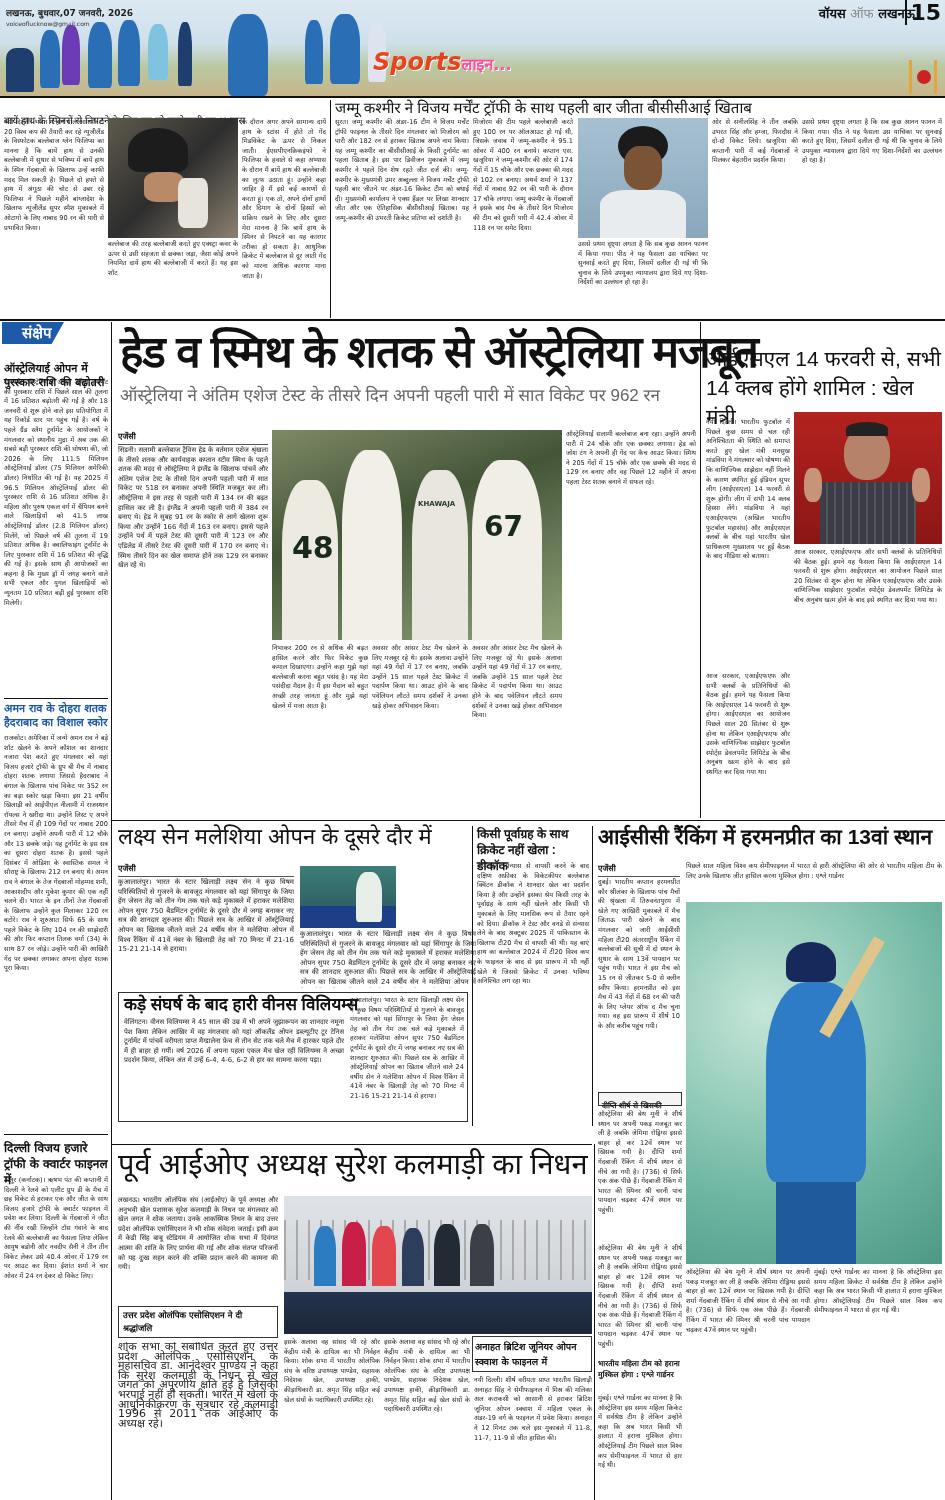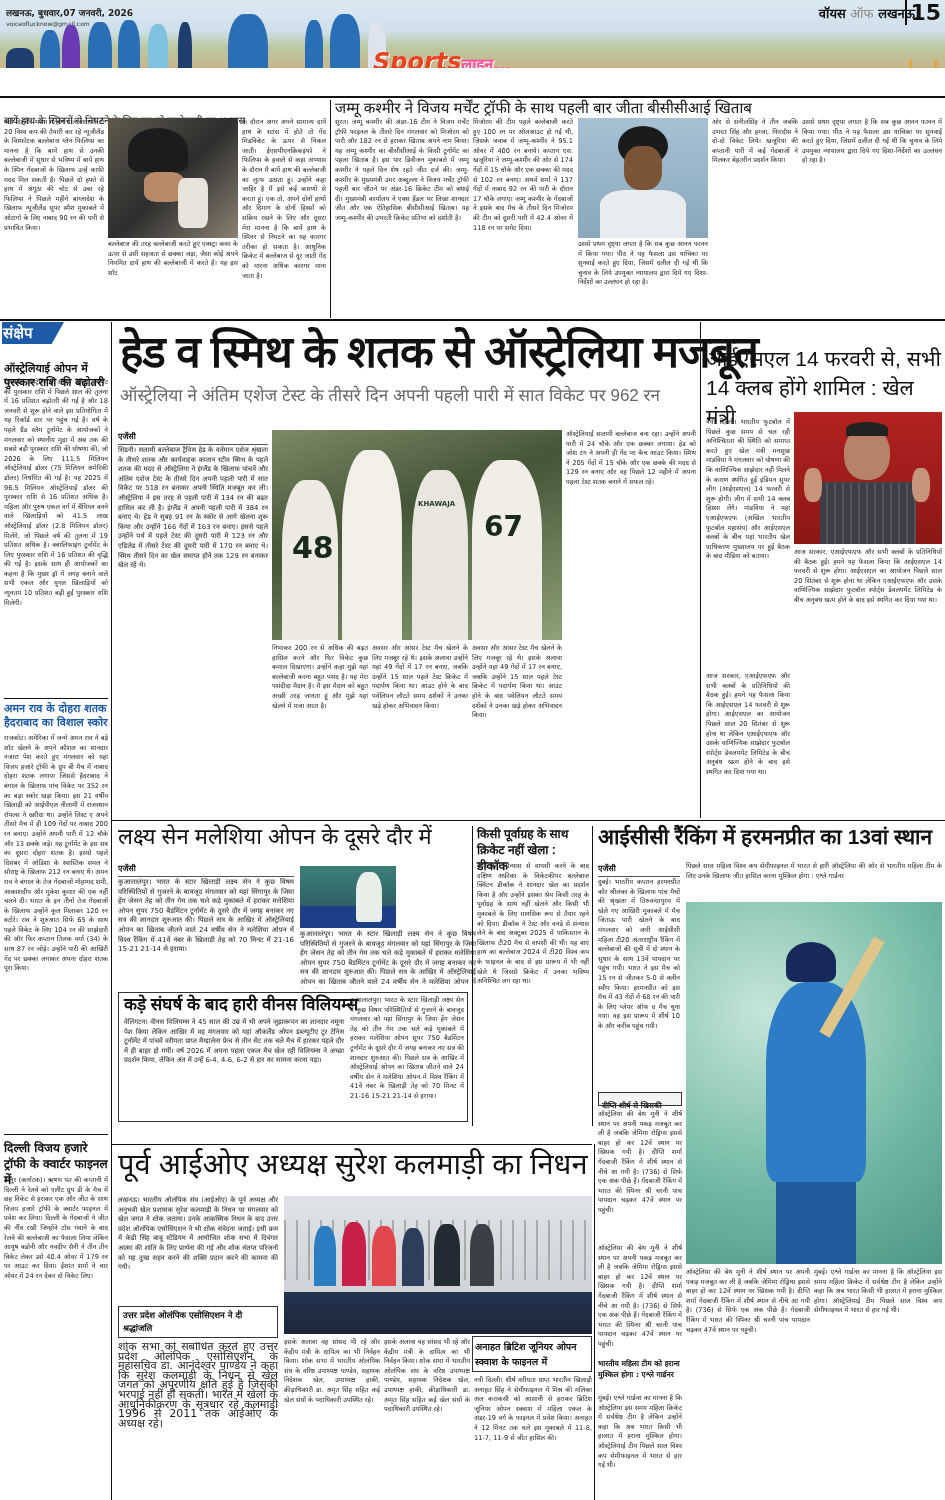--- a/index.html
+++ b/index.html
@@ -1,34 +1,34 @@
 <!DOCTYPE html>
 <html><head>
 <meta charset="utf-8">
 <style>
 *{box-sizing:border-box;margin:0;padding:0}
 body{width:945px;height:1500px;background:#fff;font-family:"DejaVu Sans",sans-serif;color:#111;overflow:hidden;position:relative}
 .abs{position:absolute}
-.banner{left:0;top:0;width:945px;height:68px;background:linear-gradient(#dce9f3 0%,#cfe0ea 45%,#b9c8a0 70%,#c9b58a 100%);overflow:hidden}
+.banner{left:0;top:0;width:945px;height:96px;background:linear-gradient(#dce9f3 0%,#cfe0ea 45%,#b9c8a0 70%,#c9b58a 100%);overflow:hidden}
 .banner .date{left:6px;top:6px;font-size:9px;font-weight:bold;color:#222}
 .banner .email{left:6px;top:20px;font-size:6px;color:#333}
 .banner .masthead{right:30px;top:4px;font-size:13px;font-weight:bold;color:#111}
 .banner .masthead .mid{color:#888;font-weight:normal}
 .banner .pageno{right:4px;top:0;font-size:22px;font-weight:bold;color:#111;border-left:2px solid #111;padding-left:3px}
 .banner .sports{left:373px;top:48px;font-size:24px;font-weight:bold;color:#e8421f;font-style:italic;text-shadow:1px 1px 0 #fff}
 .banner .sports .hi{color:#ff4fa1;font-style:normal;font-size:16px}
 .fig{background:#2a6fb5;border-radius:40% 40% 10% 10%}
 .figd{background:#1e3f6e}
 .stumps{right:8px;top:60px;width:28px;height:34px;border-left:3px solid #e2a63c;border-right:3px solid #e2a63c}
 .ball{right:14px;top:70px;width:14px;height:14px;border-radius:50%;background:#c22}
 .h1{font-family:"Liberation Sans Narrow","Liberation Sans",sans-serif;line-height:1}
 .rule{background:#111}
 .col{font-size:6.6px;line-height:9.6px;color:#222;text-align:justify;overflow:hidden}
 .photo{overflow:hidden}
-.sanksh{left:2px;top:322px;width:62px;height:22px;background:#1d5aa8;color:#fff;font-size:15px;font-weight:bold;padding-left:1px;clip-path:polygon(0 0,100% 0,80% 100%,0 100%)}
+.sanksh{left:2px;top:322px;width:62px;height:22px;background:#1d5aa8;color:#fff;font-size:15px;font-weight:bold;padding-left:20px;clip-path:polygon(0 0,100% 0,80% 100%,0 100%)}
 .boxhead{font-weight:bold;font-size:11px;line-height:14px}
 .ag{font-size:8px;font-weight:bold;border-bottom:1px solid #555;padding-bottom:3px}
 .framebox{border:1px solid #333}
 </style>
 </head>
 <body>
 
 <div class="abs banner">
   <div class="abs date">लखनऊ, बुधवार,07 जनवरी, 2026</div>
   <div class="abs email">voiceoflucknow@gmail.com</div>

